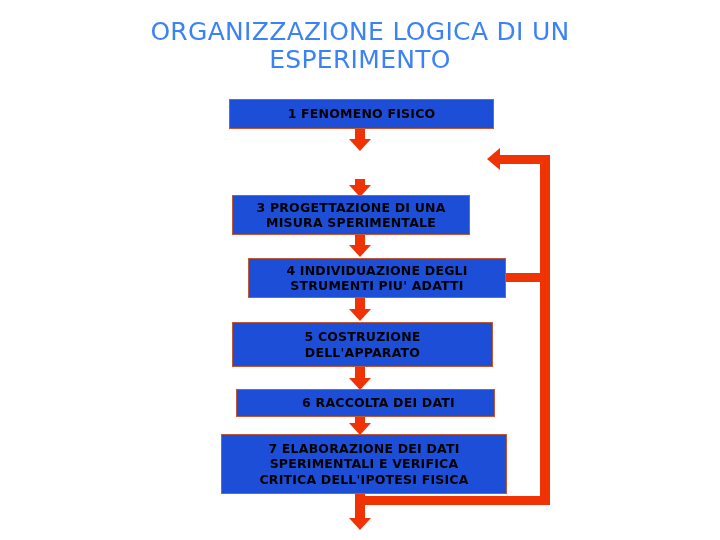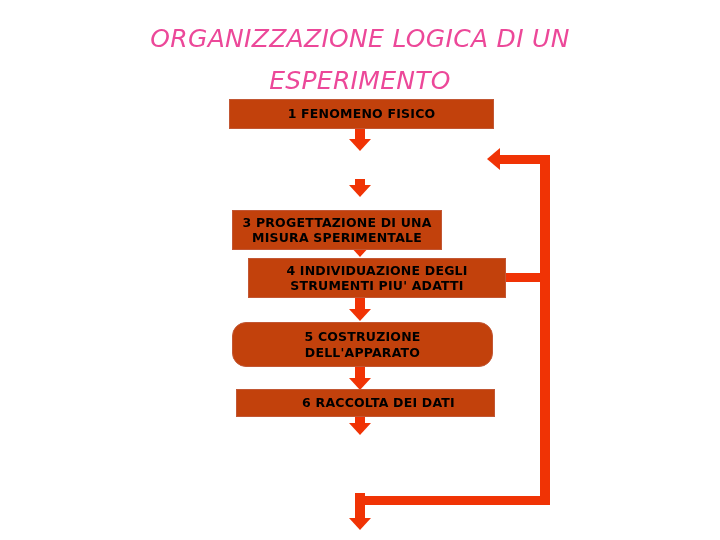--- a/index.html
+++ b/index.html
@@ -18,32 +18,31 @@
 
   
   .title {
     position: absolute;
     left: 60px;
     top: 18px;
     width: 600px;
     text-align: center;
     font-family: "DejaVu Sans", sans-serif;
     font-size: 25px;
-    line-height: 42px;
+    line-height: 28px;
     letter-spacing: 0.3px;
-    color: #ec4899;
+    color: #3b82f6;
     white-space: pre-line;
-    font-style: italic;
   }
 
   
   .box {
     position: absolute;
     box-sizing: border-box;
-    background: #c2410c;
+    background: #1d4ed8;
     border: 1.5px solid #c25734;
     display: flex;
     align-items: center;
     justify-content: center;
     text-align: center;
     color: #000000;
     font-family: "DejaVu Sans", sans-serif;
     font-weight: bold;
     font-size: 12.5px;
     line-height: 15.5px;
@@ -116,33 +115,38 @@
   <div class="arrow-down" style="left:349px; top:423px;"></div>
 
   <div class="conn" style="left:355px; top:493px; width:10px; height:27px;"></div>
   <div class="arrow-down" style="left:349px; top:518px;"></div>
 
   <div class="box" style="left:229px; top:99px; width:265px; height:30px;">
     <span>1   FENOMENO FISICO</span>
   </div>
 
 
-  <div class="box" style="left:232px; top:210px; width:210px; height:40px;text-align:center;">
+  <div class="box" style="left:232px; top:195px; width:238px; height:40px;text-align:center;">
     <span>3      PROGETTAZIONE DI UNA
 MISURA SPERIMENTALE</span>
   </div>
 
   <div class="box" style="left:232px; top:258px; width:258px; height:40px;margin-left:16px;">
     <span>4    INDIVIDUAZIONE DEGLI
 STRUMENTI PIU' ADATTI</span>
   </div>
 
-  <div class="box" style="left:232px; top:322px; width:261px; height:45px;border-radius:14px;">
+  <div class="box" style="left:232px; top:322px; width:261px; height:45px;">
     <span>5   COSTRUZIONE
 DELL'APPARATO</span>
   </div>
 
   <div class="box" style="left:236px; top:389px; width:259px; height:28px;padding-left:26px;">
     <span>6    RACCOLTA DEI DATI</span>
   </div>
 
+  <div class="box" style="left:221px; top:434px; width:286px; height:60px;">
+    <span>7   ELABORAZIONE DEI DATI
+SPERIMENTALI E VERIFICA
+CRITICA DELL'IPOTESI FISICA</span>
+  </div>
 
 </div>
 
 </body></html>

